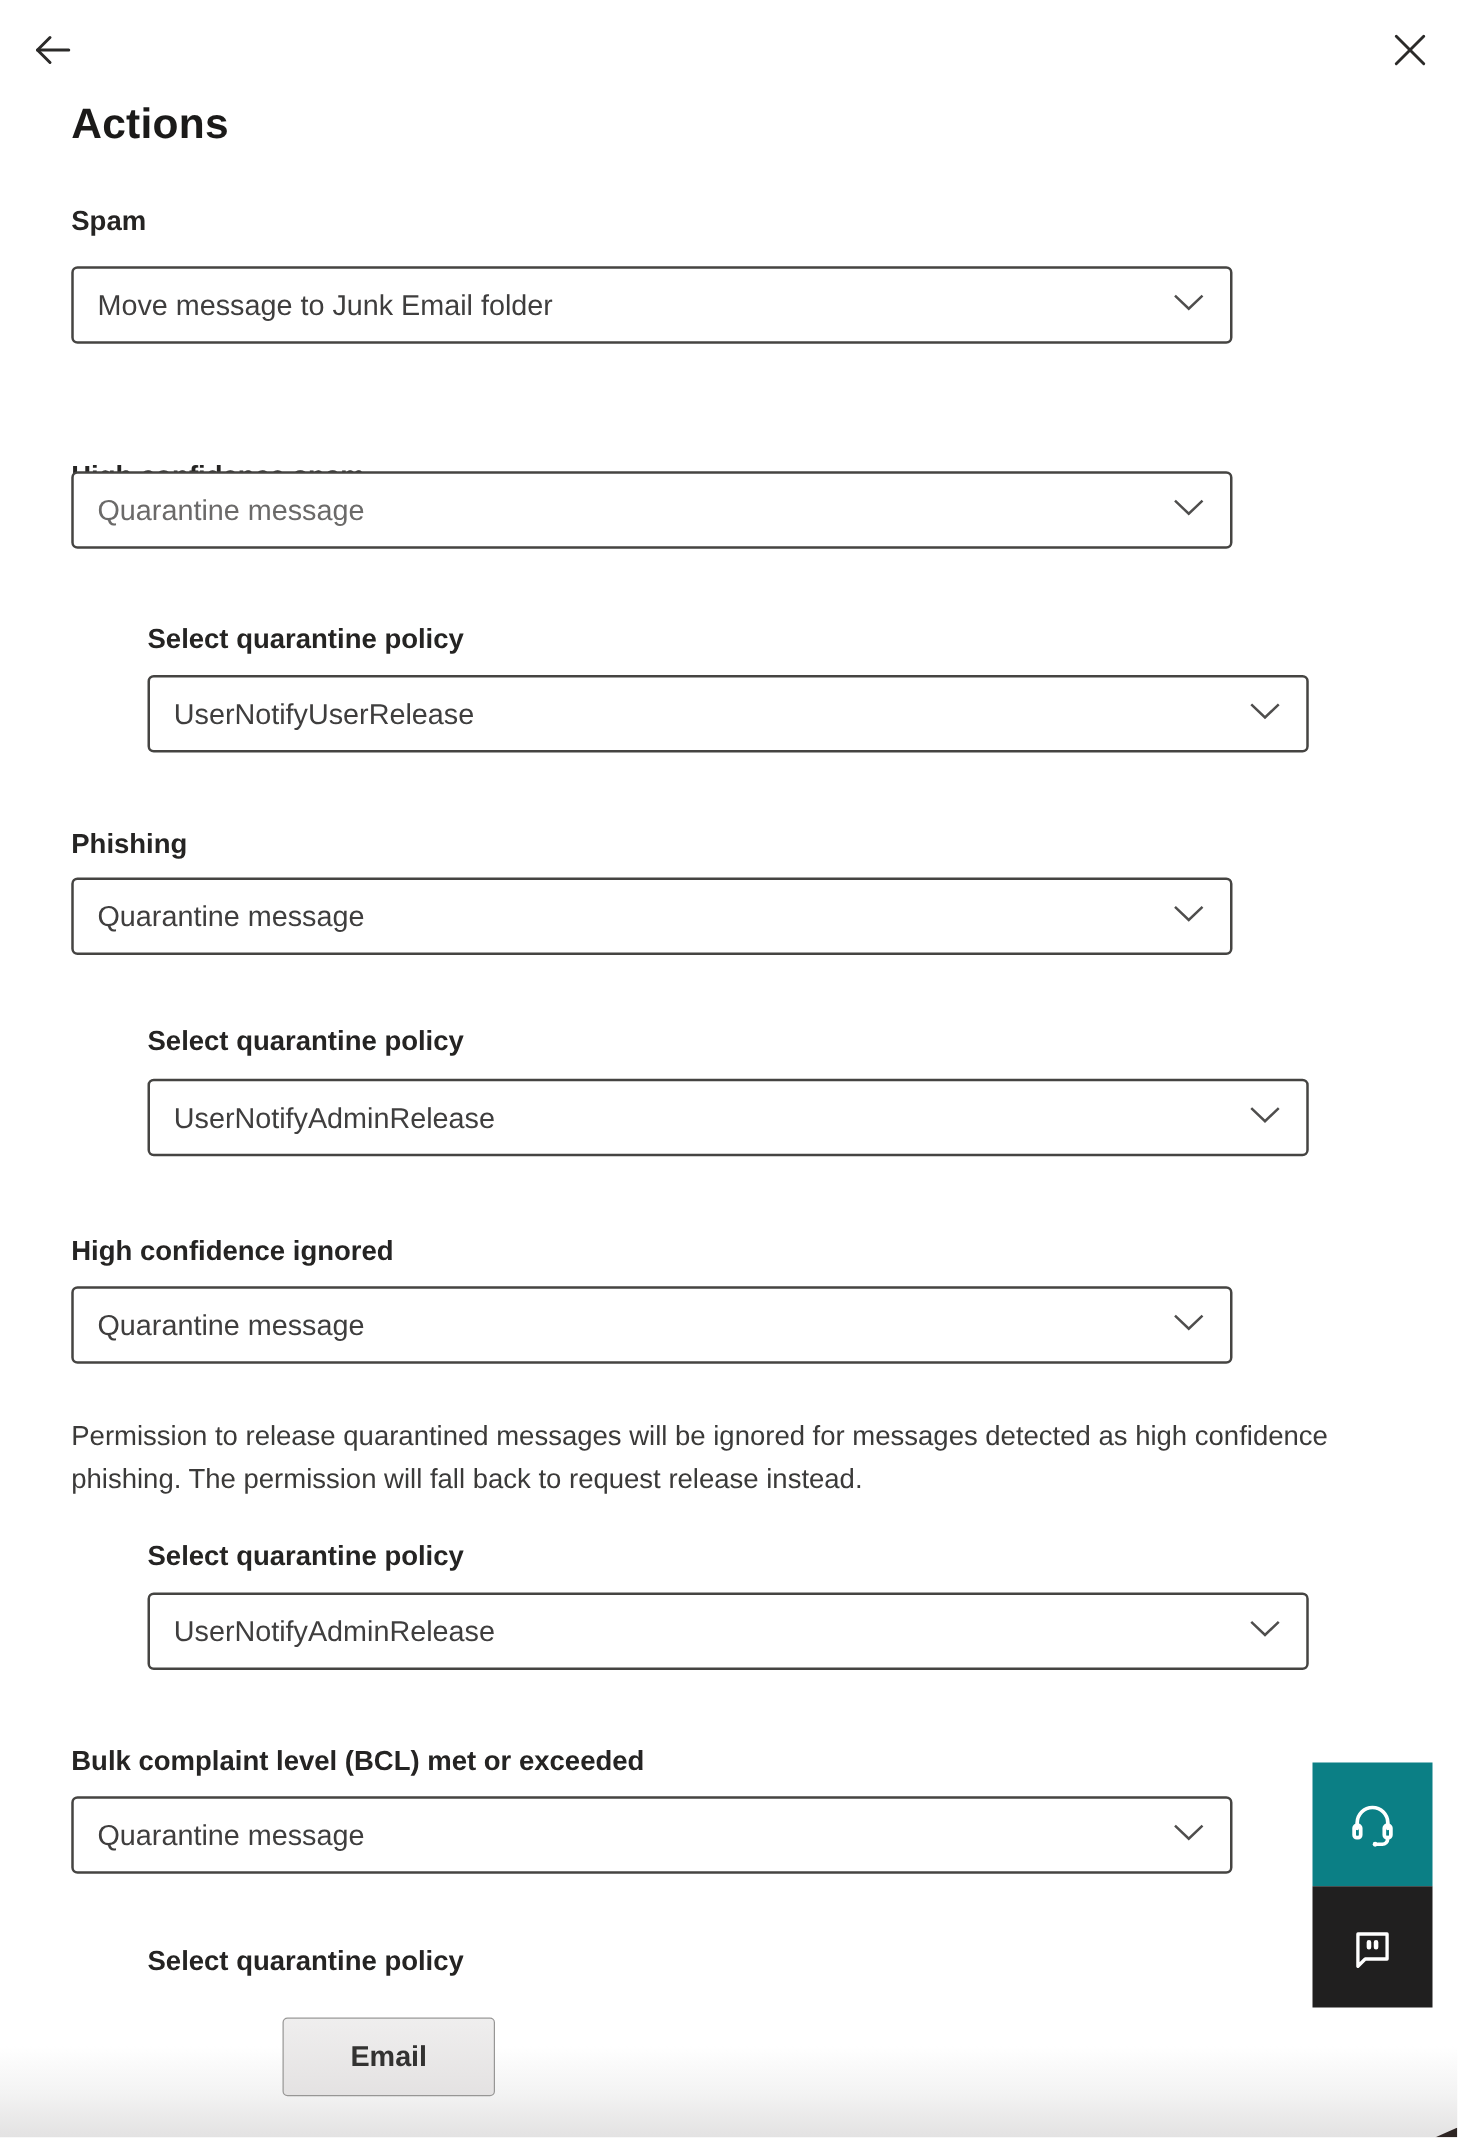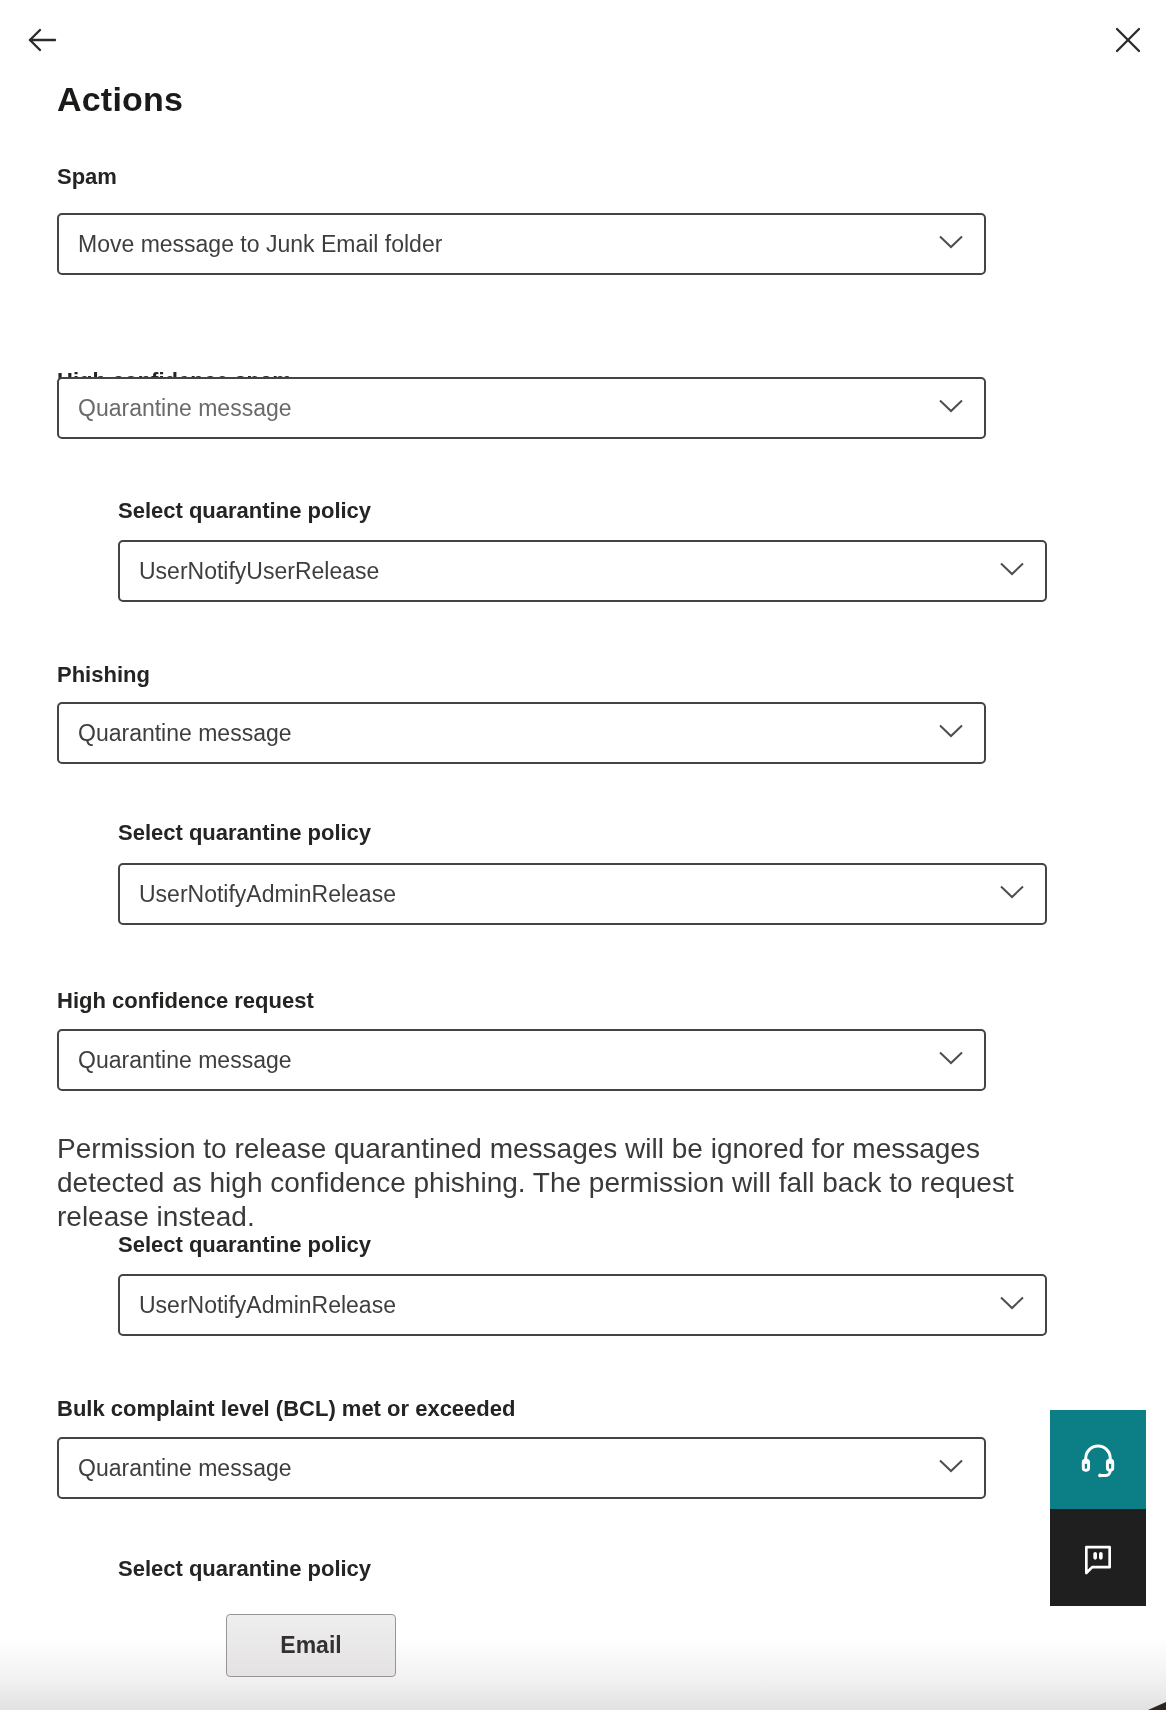--- a/index.html
+++ b/index.html
@@ -46,21 +46,21 @@
   .dropdown.indented { left:118px;gap:23px; }
   .dropdown .value {
     font-size:23px; color:#3f3e3e; white-space:nowrap;
     overflow:hidden; text-overflow:ellipsis;
   }
   .dropdown.muted .value { color:#6b6a69; }
   .chevron { flex:0 0 auto; margin-left:12px; color:#4f4e4d; display:block; }
 
   .note {
     position:absolute; left:57px; top:1132px; width:1020px;
-    font-size:28px; line-height:34px; color:#3b3a39; font-weight:400;
+    font-size:22px; line-height:34px; color:#3b3a39; font-weight:400;
   }
 
   .clipped-label-wrap {
     position:absolute; left:118px; top:1556px; height:27px;
     overflow:hidden;
   }
   .clipped-label-wrap .field-label { position:static; }
 
   .footer {
     position:absolute; left:0; top:1584px; width:1166px; height:126px;
@@ -167,21 +167,21 @@
 <div class="field-label indented" style="top:820px;">Select quarantine policy</div>
 <div class="dropdown indented" style="top:863px;">
   <span class="value">UserNotifyAdminRelease</span>
   <span class="chevron">
     <svg width="26" height="14" viewBox="0 0 26 14" fill="none" stroke="currentColor" stroke-width="2">
       <path d="M2 1.5 L13 12 L24 1.5"></path>
     </svg>
   </span>
 </div>
 
-<div class="field-label" style="top:988px;">High confidence request</div>
+<div class="field-label" style="top:988px;">High confidence ignored</div>
 <div class="dropdown" style="top:1029px;">
   <span class="value">Quarantine message</span>
   <span class="chevron">
     <svg width="26" height="14" viewBox="0 0 26 14" fill="none" stroke="currentColor" stroke-width="2">
       <path d="M2 1.5 L13 12 L24 1.5"></path>
     </svg>
   </span>
 </div>
 
 <p class="note">Permission to release quarantined messages will be ignored for messages detected as high confidence phishing. The permission will fall back to request release instead.</p>

